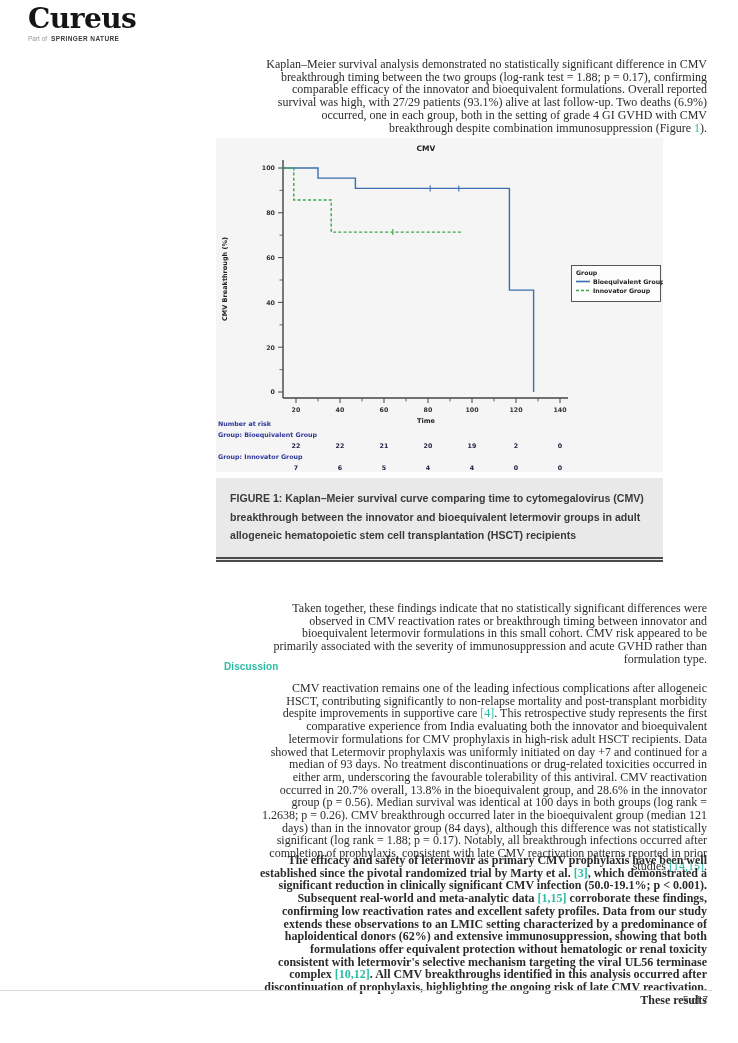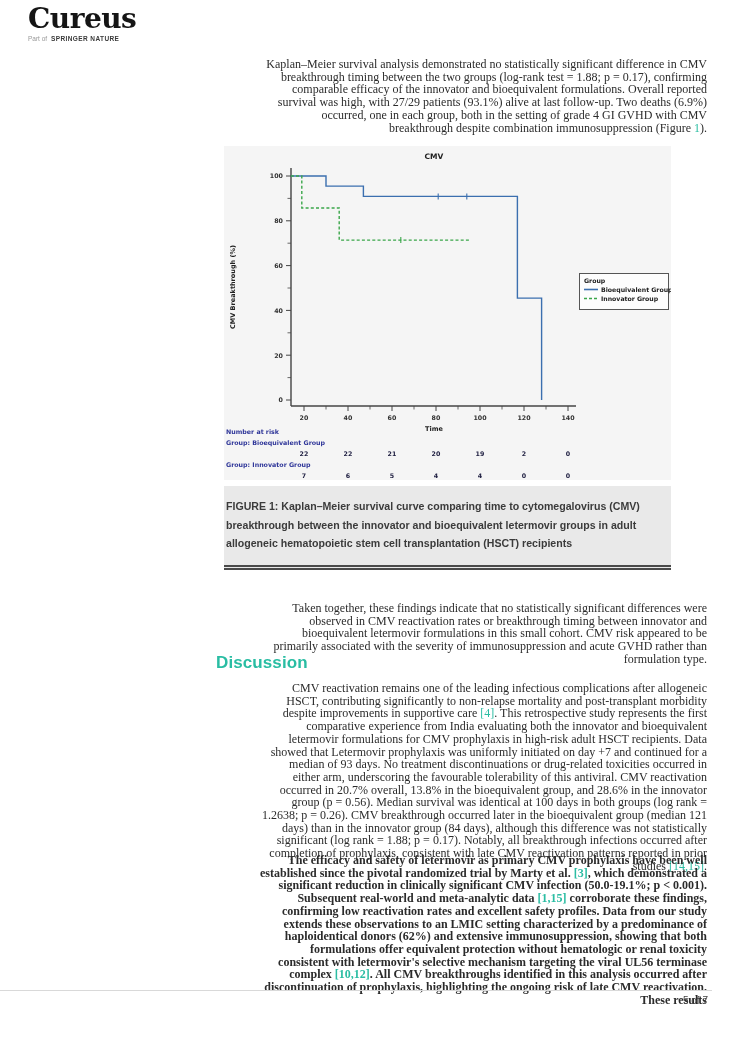--- a/index.html
+++ b/index.html
@@ -19,30 +19,30 @@
   .para{
     position:absolute;left:216px;width:447px;
     font-size:12px;line-height:12.7px;text-align:right;color:#2b2b2b;margin-left:44px;
   }
   .p1{top:58px;}
   .p2{top:602px;}
   .p3{top:682px;}
   .p4{top:854px;font-weight:bold;}
   a.ref-link{color:#2bbda3;text-decoration:none;cursor:pointer;}
   h2.discussion{
-    position:absolute;left:216px;top:653px;margin:0;
+    position:absolute;left:216px;top:653px;margin:8px;
     font-family:"Liberation Sans",sans-serif;font-weight:bold;
-    font-size:17px;color:#29bda3;letter-spacing:0.1px;
+    font-size:10px;color:#29bda3;letter-spacing:0.1px;
   }
   
-  figure.km-figure{position:absolute;left:216px;top:138px;width:447px;margin:8px;}
+  figure.km-figure{position:absolute;left:216px;top:138px;width:447px;margin:0;}
   #km-chart{display:block;width:447px;height:334px;background:#f5f5f5;}
   figcaption{
     display:block;margin-top:6px;background:#e9e9e9;
-    padding:11px 14px 12px 2px;
+    padding:11px 14px 12px 14px;
     font-family:"Liberation Sans",sans-serif;font-weight:bold;
     font-size:10.6px;line-height:18.5px;color:#3b3b3b;
     border-bottom:5px double #4a4a4a;
   }
   
   .footer-line{position:absolute;left:0;top:990px;width:712px;border-top:1px solid #d9d9d9;}
   .page-number{
     position:absolute;top:995px;right:30px;
     font-family:"Liberation Sans",sans-serif;font-size:10px;color:#444;
   }

